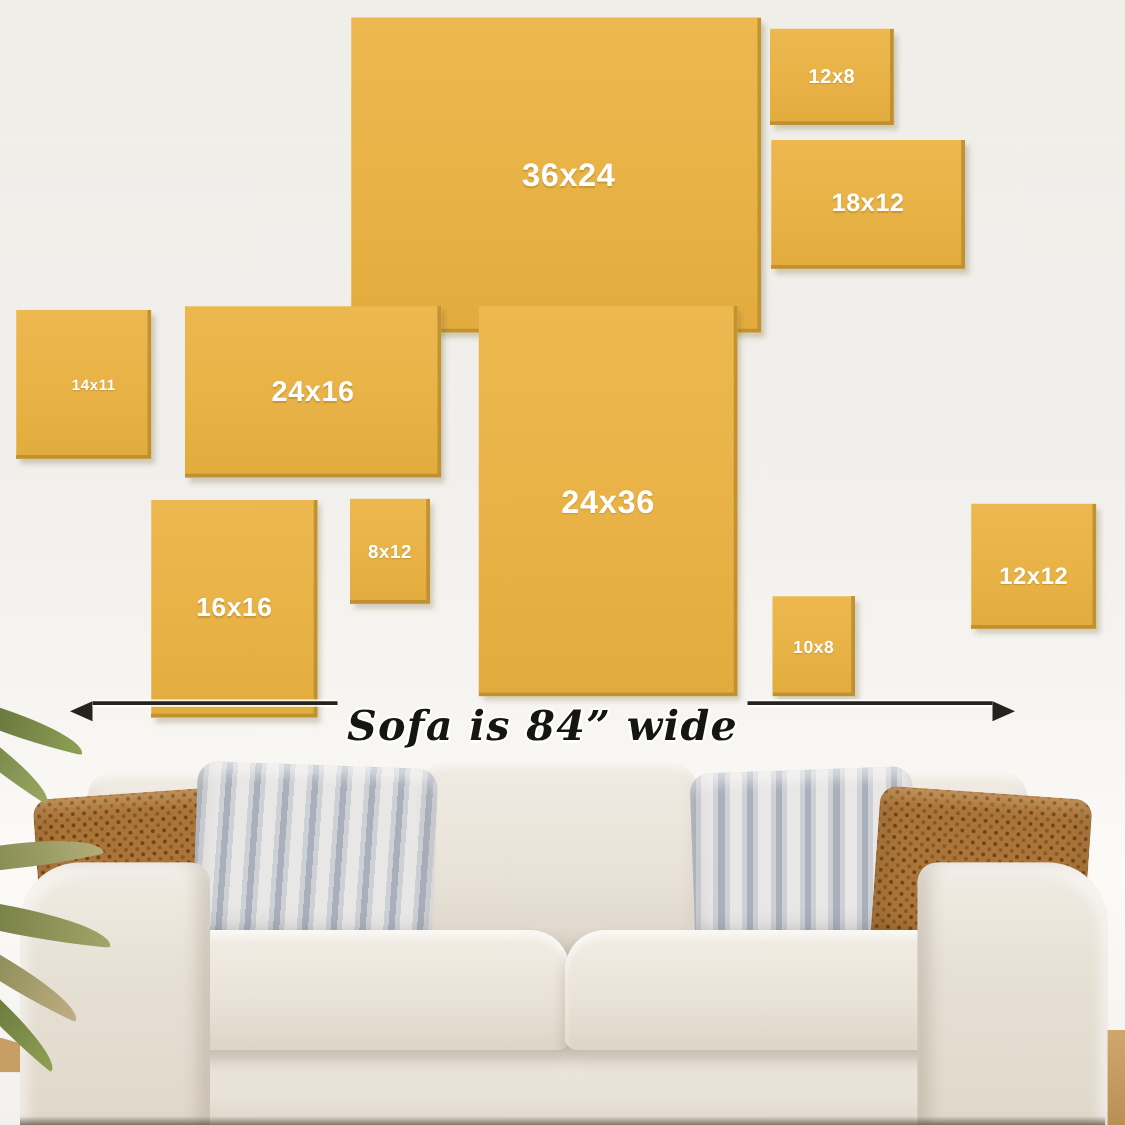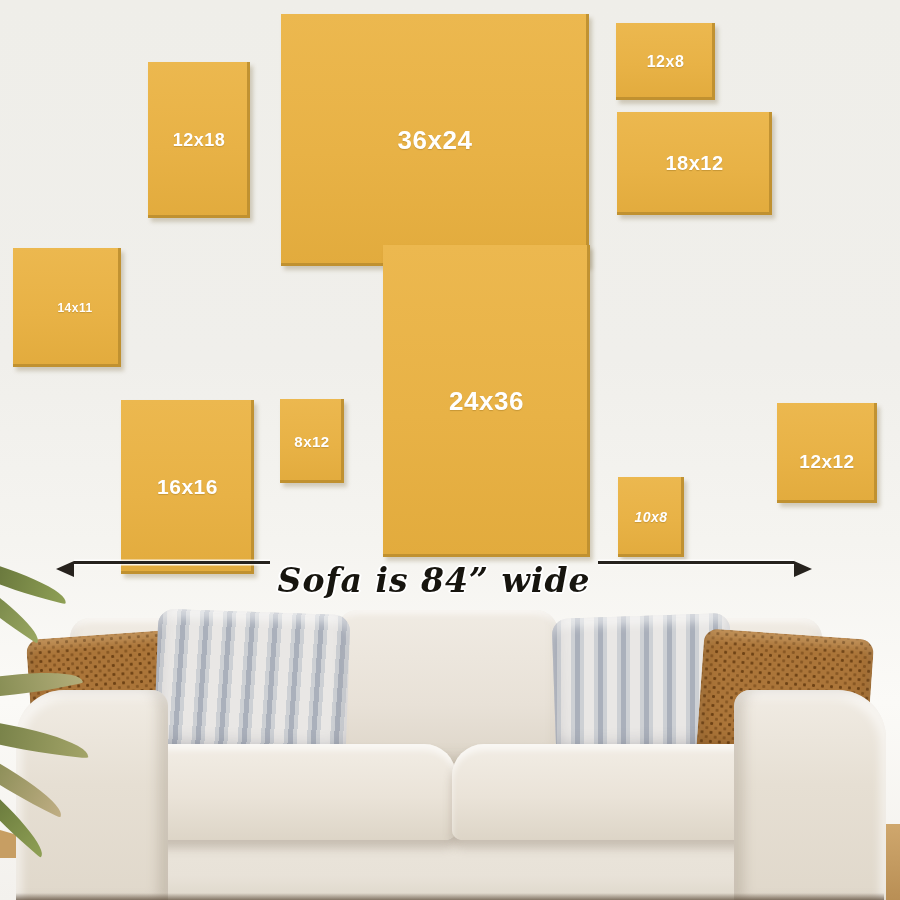--- a/index.html
+++ b/index.html
@@ -101,48 +101,48 @@
   .leaf4{left:-70px;top:722px;width:160px;height:28px;transform:rotate(6deg);background:linear-gradient(90deg,#5a6a33,#a3a468);}
   .leaf5{left:-60px;top:766px;width:132px;height:24px;transform:rotate(26deg);background:linear-gradient(90deg,#6b7a3c,#c0ae84);}
   .leaf6{left:-52px;top:804px;width:112px;height:20px;transform:rotate(40deg);background:linear-gradient(90deg,#55652f,#8fa055);}
 </style>
 </head>
 <body>
 
 <div class="stage">
 
   <div class="frames" id="frames-layer">
-      <div class="frame" style="left: 148px; top: 62px; width: 102px; height: 156px;">
-        <span class="frame-label" style="font-size: 18px;">12x18</span>
-      </div>
-      <div class="frame" style="left: 281px; top: 14px; width: 308px; height: 252px;">
+      <div class="frame" style="left: 281px; top: 14px; width: 308px; height: 252px; padding-left: 20px;">
         <span class="frame-label" style="font-size: 26px;">36x24</span>
       </div>
       <div class="frame" style="left: 616px; top: 23px; width: 99px; height: 77px;">
         <span class="frame-label" style="font-size: 16px;">12x8</span>
       </div>
       <div class="frame" style="left: 617px; top: 112px; width: 155px; height: 103px;">
         <span class="frame-label" style="font-size: 20px;">18x12</span>
       </div>
       <div class="frame" style="left: 13px; top: 248px; width: 108px; height: 119px;">
         <span class="frame-label" style="font-size: 12px; margin-left: 16px;">14x11</span>
+      </div>
+      <div class="frame" style="left: 148px; top: 245px; width: 205px; height: 137px;">
+        <span class="frame-label" style="font-size: 23px;">24x16</span>
       </div>
       <div class="frame" style="left: 121px; top: 400px; width: 133px; height: 174px;">
         <span class="frame-label" style="font-size: 21px;">16x16</span>
       </div>
       <div class="frame" style="left: 280px; top: 399px; width: 64px; height: 84px;">
         <span class="frame-label" style="font-size: 15px;">8x12</span>
       </div>
       <div class="frame" style="left: 383px; top: 245px; width: 207px; height: 312px;">
         <span class="frame-label" style="font-size: 26px;">24x36</span>
       </div>
       <div class="frame" style="left: 777px; top: 403px; width: 100px; height: 100px;">
         <span class="frame-label" style="font-size: 19px; margin-top: 18px;">12x12</span>
       </div>
-      <div class="frame" style="left: 618px; top: 477px; width: 66px; height: 80px; font-style: italic;">
+      <div class="frame" style="left: 618px; top: 477px; width: 66px; height: 80px;">
         <span class="frame-label" style="font-size: 14px;">10x8</span>
       </div>
     </div>
 
   <div class="annotation">
     <span class="ah left"></span>
     <span class="mline"></span>
     <span class="mtext">Sofa is 84” wide</span>
     <span class="mline"></span>
     <span class="ah right"></span>

